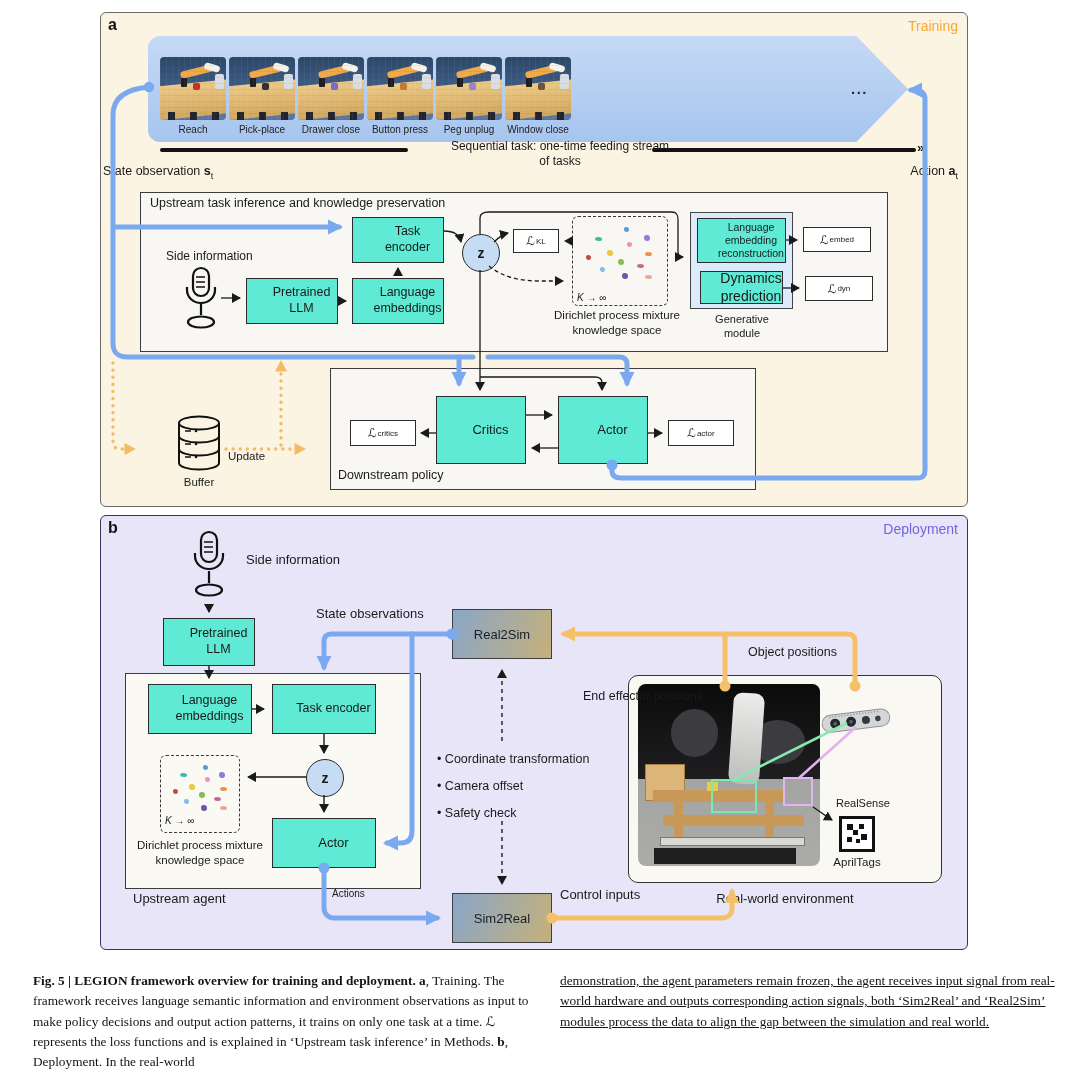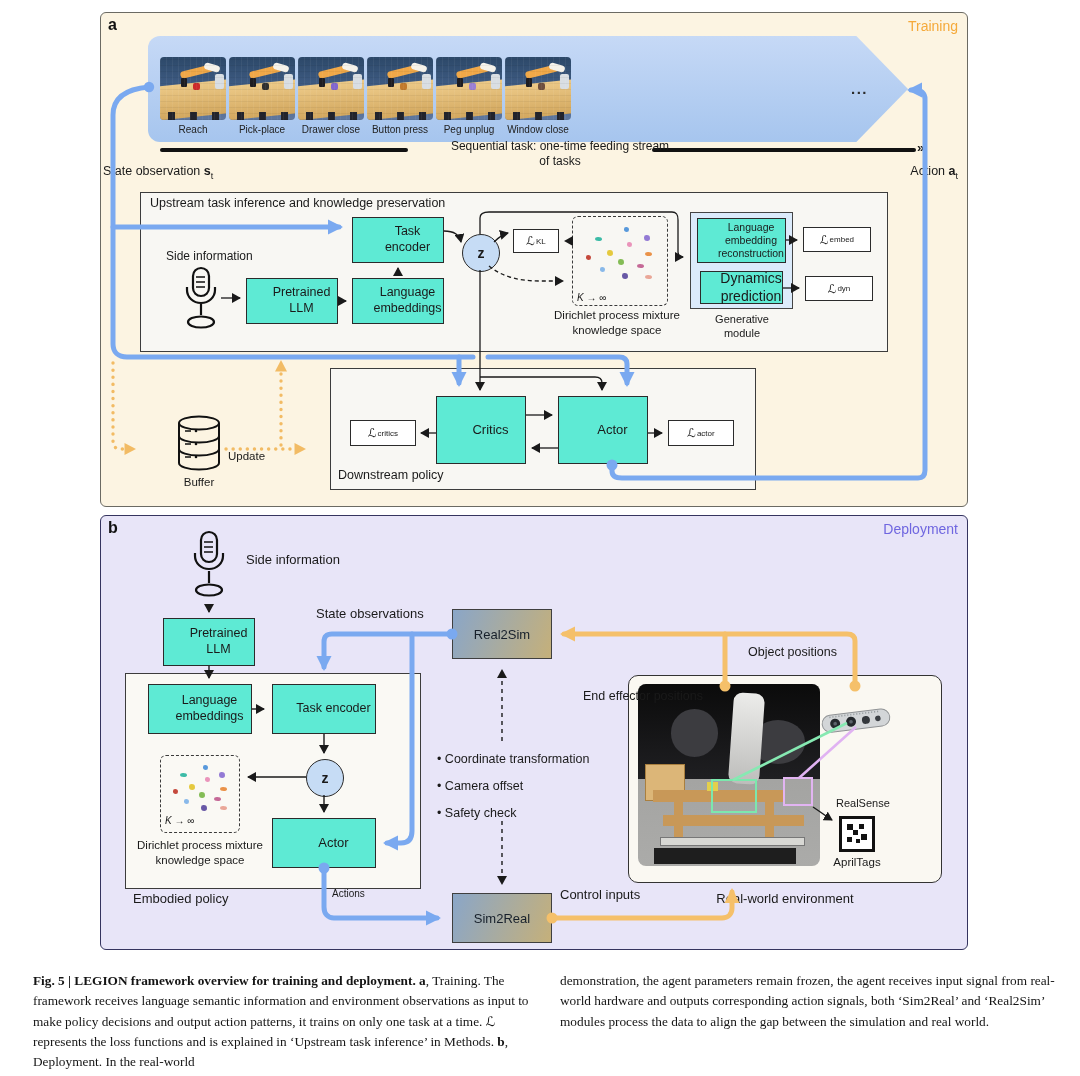--- a/index.html
+++ b/index.html
@@ -275,21 +275,21 @@
     <span style="left: 80%; top: 46%; width: 7px; height: 4px; background: rgb(232, 137, 58);"></span>
     <span style="left: 10%; top: 50%; width: 5px; height: 5px; background: rgb(192, 57, 43);"></span>
     <span style="left: 48%; top: 56%; width: 6px; height: 6px; background: rgb(122, 182, 72);"></span>
     <span style="left: 70%; top: 64%; width: 7px; height: 4px; background: rgb(192, 92, 142);"></span>
     <span style="left: 26%; top: 68%; width: 5px; height: 5px; background: rgb(127, 179, 232);"></span>
     <span style="left: 52%; top: 78%; width: 6px; height: 6px; background: rgb(91, 74, 158);"></span>
     <span style="left: 80%; top: 80%; width: 7px; height: 4px; background: rgb(232, 160, 143);"></span>
   </div>
 <div class="abs kinf" style="left:165px;top:815px;">K → ∞</div>
 <div class="abs small-caption" style="left:118px;top:838px;width:164px;">Dirichlet process mixture knowledge space</div>
-<div class="abs" style="left:133px;top:891px;font-size:13px;z-index:6;">Embodied policy</div>
+<div class="abs" style="left:133px;top:891px;font-size:13px;z-index:6;">Upstream agent</div>
 <div class="abs" style="left:332px;top:888px;font-size:10px;z-index:6;">Actions</div>
 <div class="abs" style="left:316px;top:606px;font-size:13px;z-index:6;">State observations</div>
 
 <div class="abs gradbox" style="left:452px;top:609px;width:100px;height:50px;">Real2Sim</div>
 <div class="abs gradbox" style="left:452px;top:893px;width:100px;height:50px;">Sim2Real</div>
 
 <div class="abs" id="bullet-list" style="left:437px;top:746px;font-size:12.5px;line-height:27px;z-index:6;">
     <div>• Coordinate transformation</div>
     <div>• Camera offset</div>
     <div>• Safety check</div>
@@ -338,21 +338,21 @@
     <rect x="22" y="18" width="6" height="6"></rect>
       <rect x="17" y="23" width="4" height="4"></rect>
   </g>
 </svg>
 <div class="abs" style="left:827px;top:856px;width:60px;text-align:center;font-size:11.5px;z-index:6;">AprilTags</div>
 <div class="abs" style="left:628px;top:891px;width:314px;text-align:center;font-size:13px;z-index:6;">Real-world environment</div>
 
 <div class="cap-col" style="left:33px;top:971px;width:502px;">
   <span class="b">Fig. 5 | LEGION framework overview for training and deployment. </span><span class="b">a</span><span>, Training. The framework receives language semantic information and environment observations as input to make policy decisions and output action patterns, it trains on only one task at a time. </span><span class="capL">ℒ</span><span> represents the loss functions and is explained in ‘Upstream task inference’ in Methods. </span><span class="b">b</span><span>, Deployment. In the real-world</span>
 </div>
-<div class="cap-col" style="left:560px;top:971px;width:498px;">demonstration, the agent parameters remain frozen, the agent receives input signal from real-world hardware and outputs corresponding action signals, both ‘Sim2Real’ and ‘Real2Sim’ modules process the data to align the gap between the simulation and real world.</div>
+<div class="cap-col" style="left:560px;top:971px;width:498px;text-decoration:underline;">demonstration, the agent parameters remain frozen, the agent receives input signal from real-world hardware and outputs corresponding action signals, both ‘Sim2Real’ and ‘Real2Sim’ modules process the data to align the gap between the simulation and real world.</div>
 
 <svg id="overlay" width="1080" height="1076" viewBox="0 0 1080 1076">
   <defs>
     <marker id="mblk" markerUnits="userSpaceOnUse" markerWidth="10" markerHeight="10" refX="8" refY="5" orient="auto">
         <path d="M0,0 L9,5 L0,10 Z" fill="#1a1a1a"></path>
       </marker>
     <marker id="mblue" markerUnits="userSpaceOnUse" markerWidth="17" markerHeight="17" refX="12" refY="8.5" orient="auto">
         <path d="M1,1 L16,8.5 L1,16 Z" fill="#7aa9f0"></path>
       </marker>
     <marker id="morange" markerUnits="userSpaceOnUse" markerWidth="17" markerHeight="17" refX="12" refY="8.5" orient="auto">

